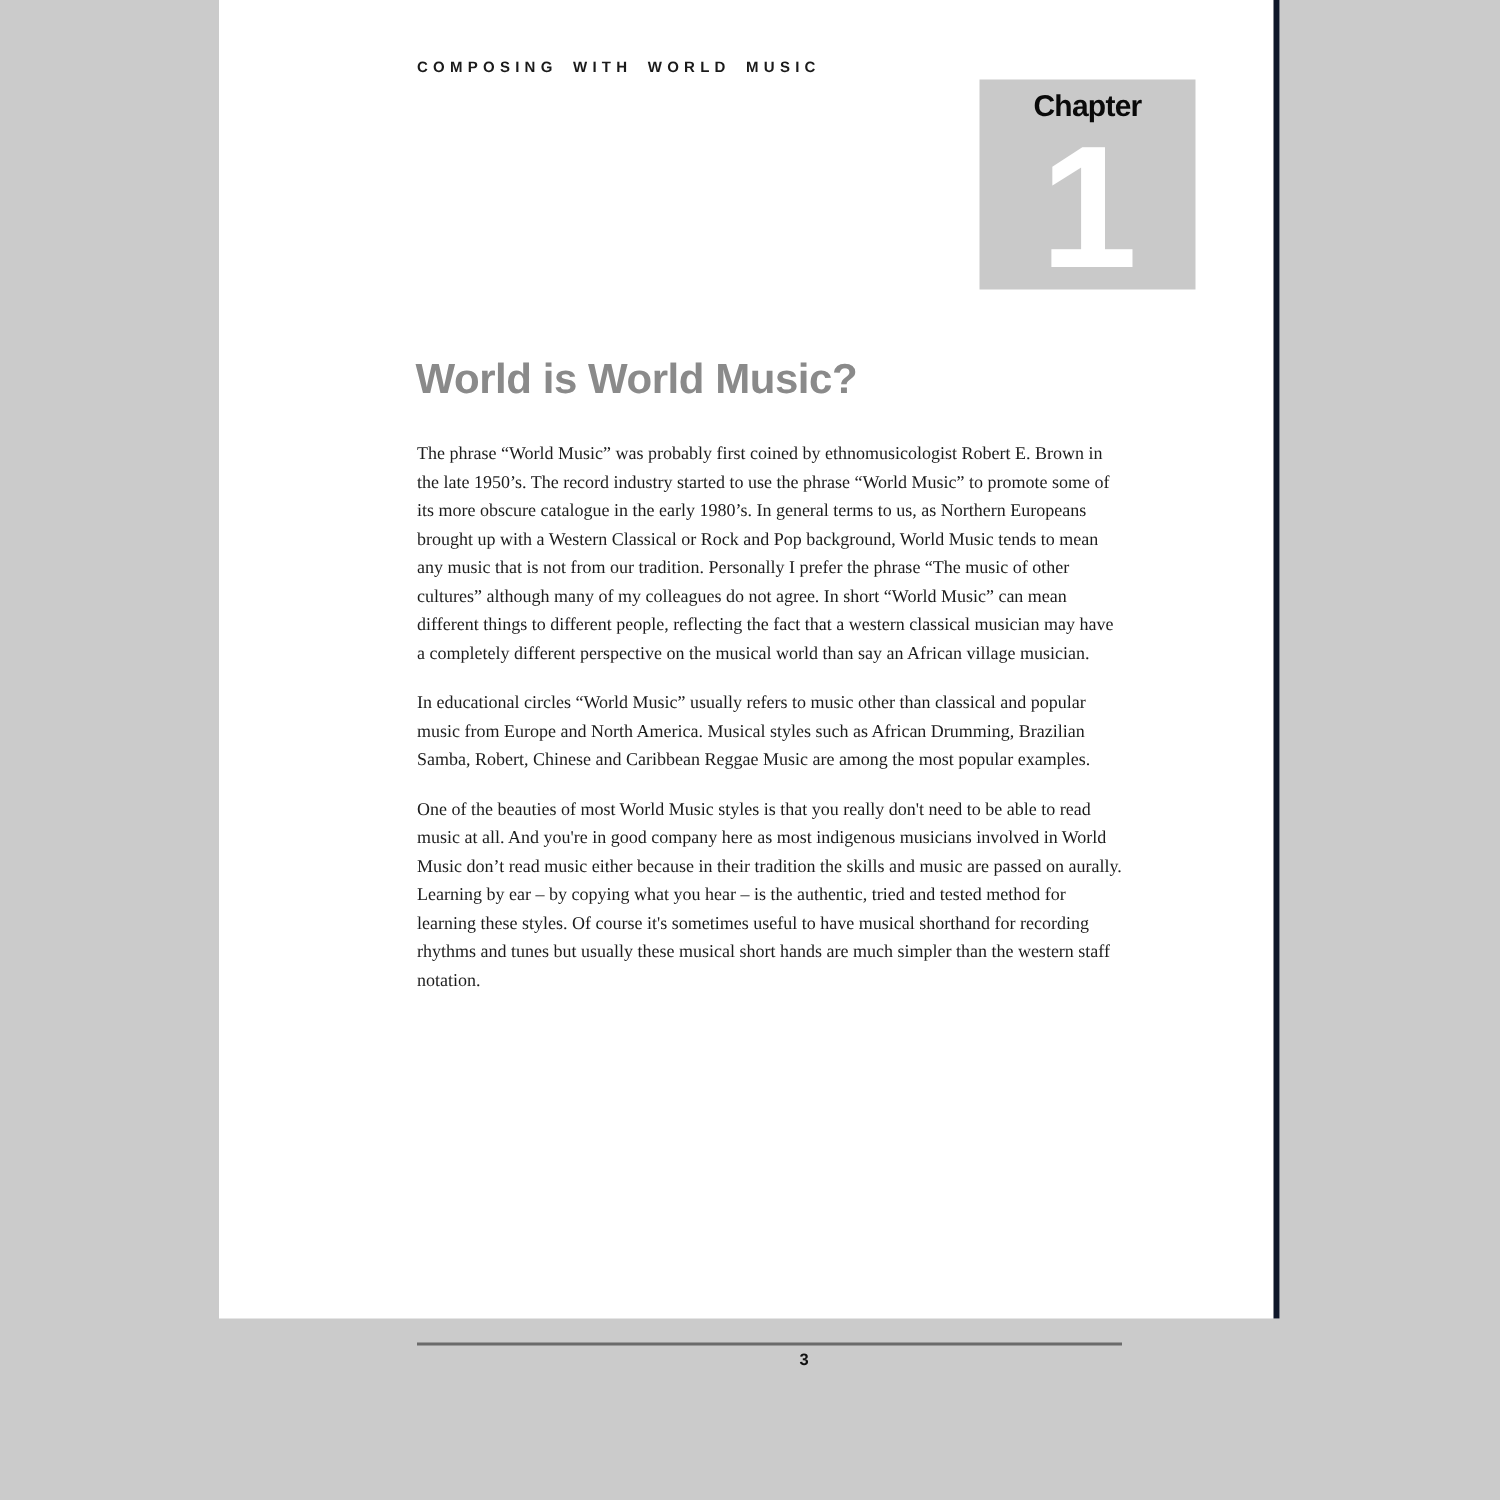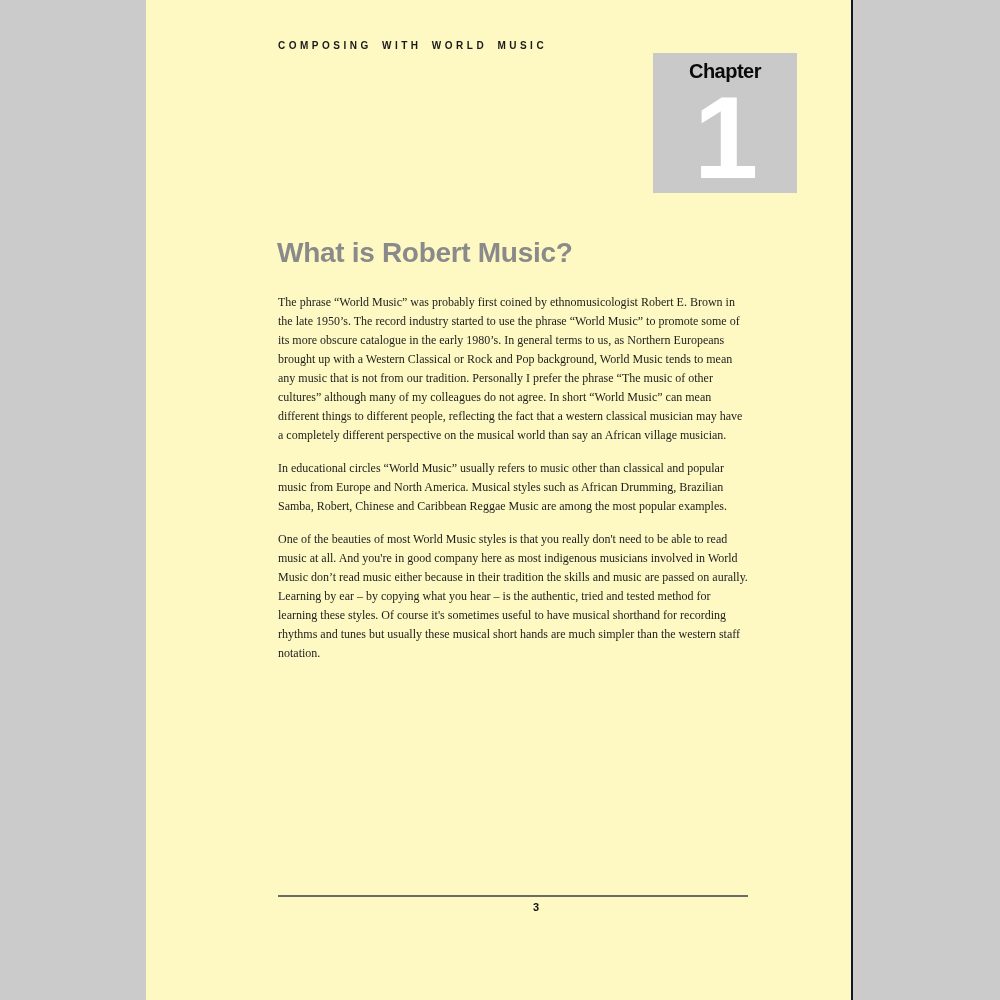--- a/index.html
+++ b/index.html
@@ -10,23 +10,23 @@
     overflow: hidden;
   }
   .canvas {
     position: relative;
     width: 1000px; height: 1000px;
     background: #cbcbcb;
   }
   .page {
     position: absolute;
     left: 146px; top: 0;
-    width: 707px; height: 1000px;
-    background: #fef9c3;
-    border-right: 2px solid #0f172a;
+    width: 707px; height: 879px;
+    background: #ffffff;
+    border-right: 4px solid #0f172a;
   }
   .running-header {
     position: absolute;
     left: 132px; top: 40px;
     font-size: 10px;
     font-weight: bold;
     color: #1a1a1a;
     letter-spacing: 3.5px;
     word-spacing: 4px;
     white-space: nowrap;
@@ -96,21 +96,21 @@
 <div class="canvas">
   <div class="page">
 
     <div class="running-header">COMPOSING WITH WORLD MUSIC</div>
 
     <div class="chapter-box">
       <div class="chapter-label">Chapter</div>
       <div class="chapter-number">1</div>
     </div>
 
-    <h1 class="title">What is Robert Music?</h1>
+    <h1 class="title">World is World Music?</h1>
 
     <div class="body-text">
       <p>The phrase “World Music” was probably first coined by ethnomusicologist Robert E. Brown in the late 1950’s. The record industry started to use the phrase “World Music” to promote some of its more obscure catalogue in the early 1980’s. In general terms to us, as Northern Europeans brought up with a Western Classical or Rock and Pop background, World Music tends to mean any music that is not from our tradition. Personally I prefer the phrase “The music of other cultures” although many of my colleagues do not agree. In short “World Music” can mean different things to different people, reflecting the fact that a western classical musician may have a completely different perspective on the musical world than say an African village musician.</p>
       <p>In educational circles “World Music” usually refers to music other than classical and popular music from Europe and North America. Musical styles such as African Drumming, Brazilian Samba, Robert, Chinese and Caribbean Reggae Music are among the most popular examples.</p>
       <p>One of the beauties of most World Music styles is that you really don't need to be able to read music at all. And you're in good company here as most indigenous musicians involved in World Music don’t read music either because in their tradition the skills and music are passed on aurally. Learning by ear – by copying what you hear – is the authentic, tried and tested method for learning these styles. Of course it's sometimes useful to have musical shorthand for recording rhythms and tunes but usually these musical short hands are much simpler than the western staff notation.</p>
     </div>
 
     <div class="footer-rule"></div>
 
     <div class="page-number">3</div>

